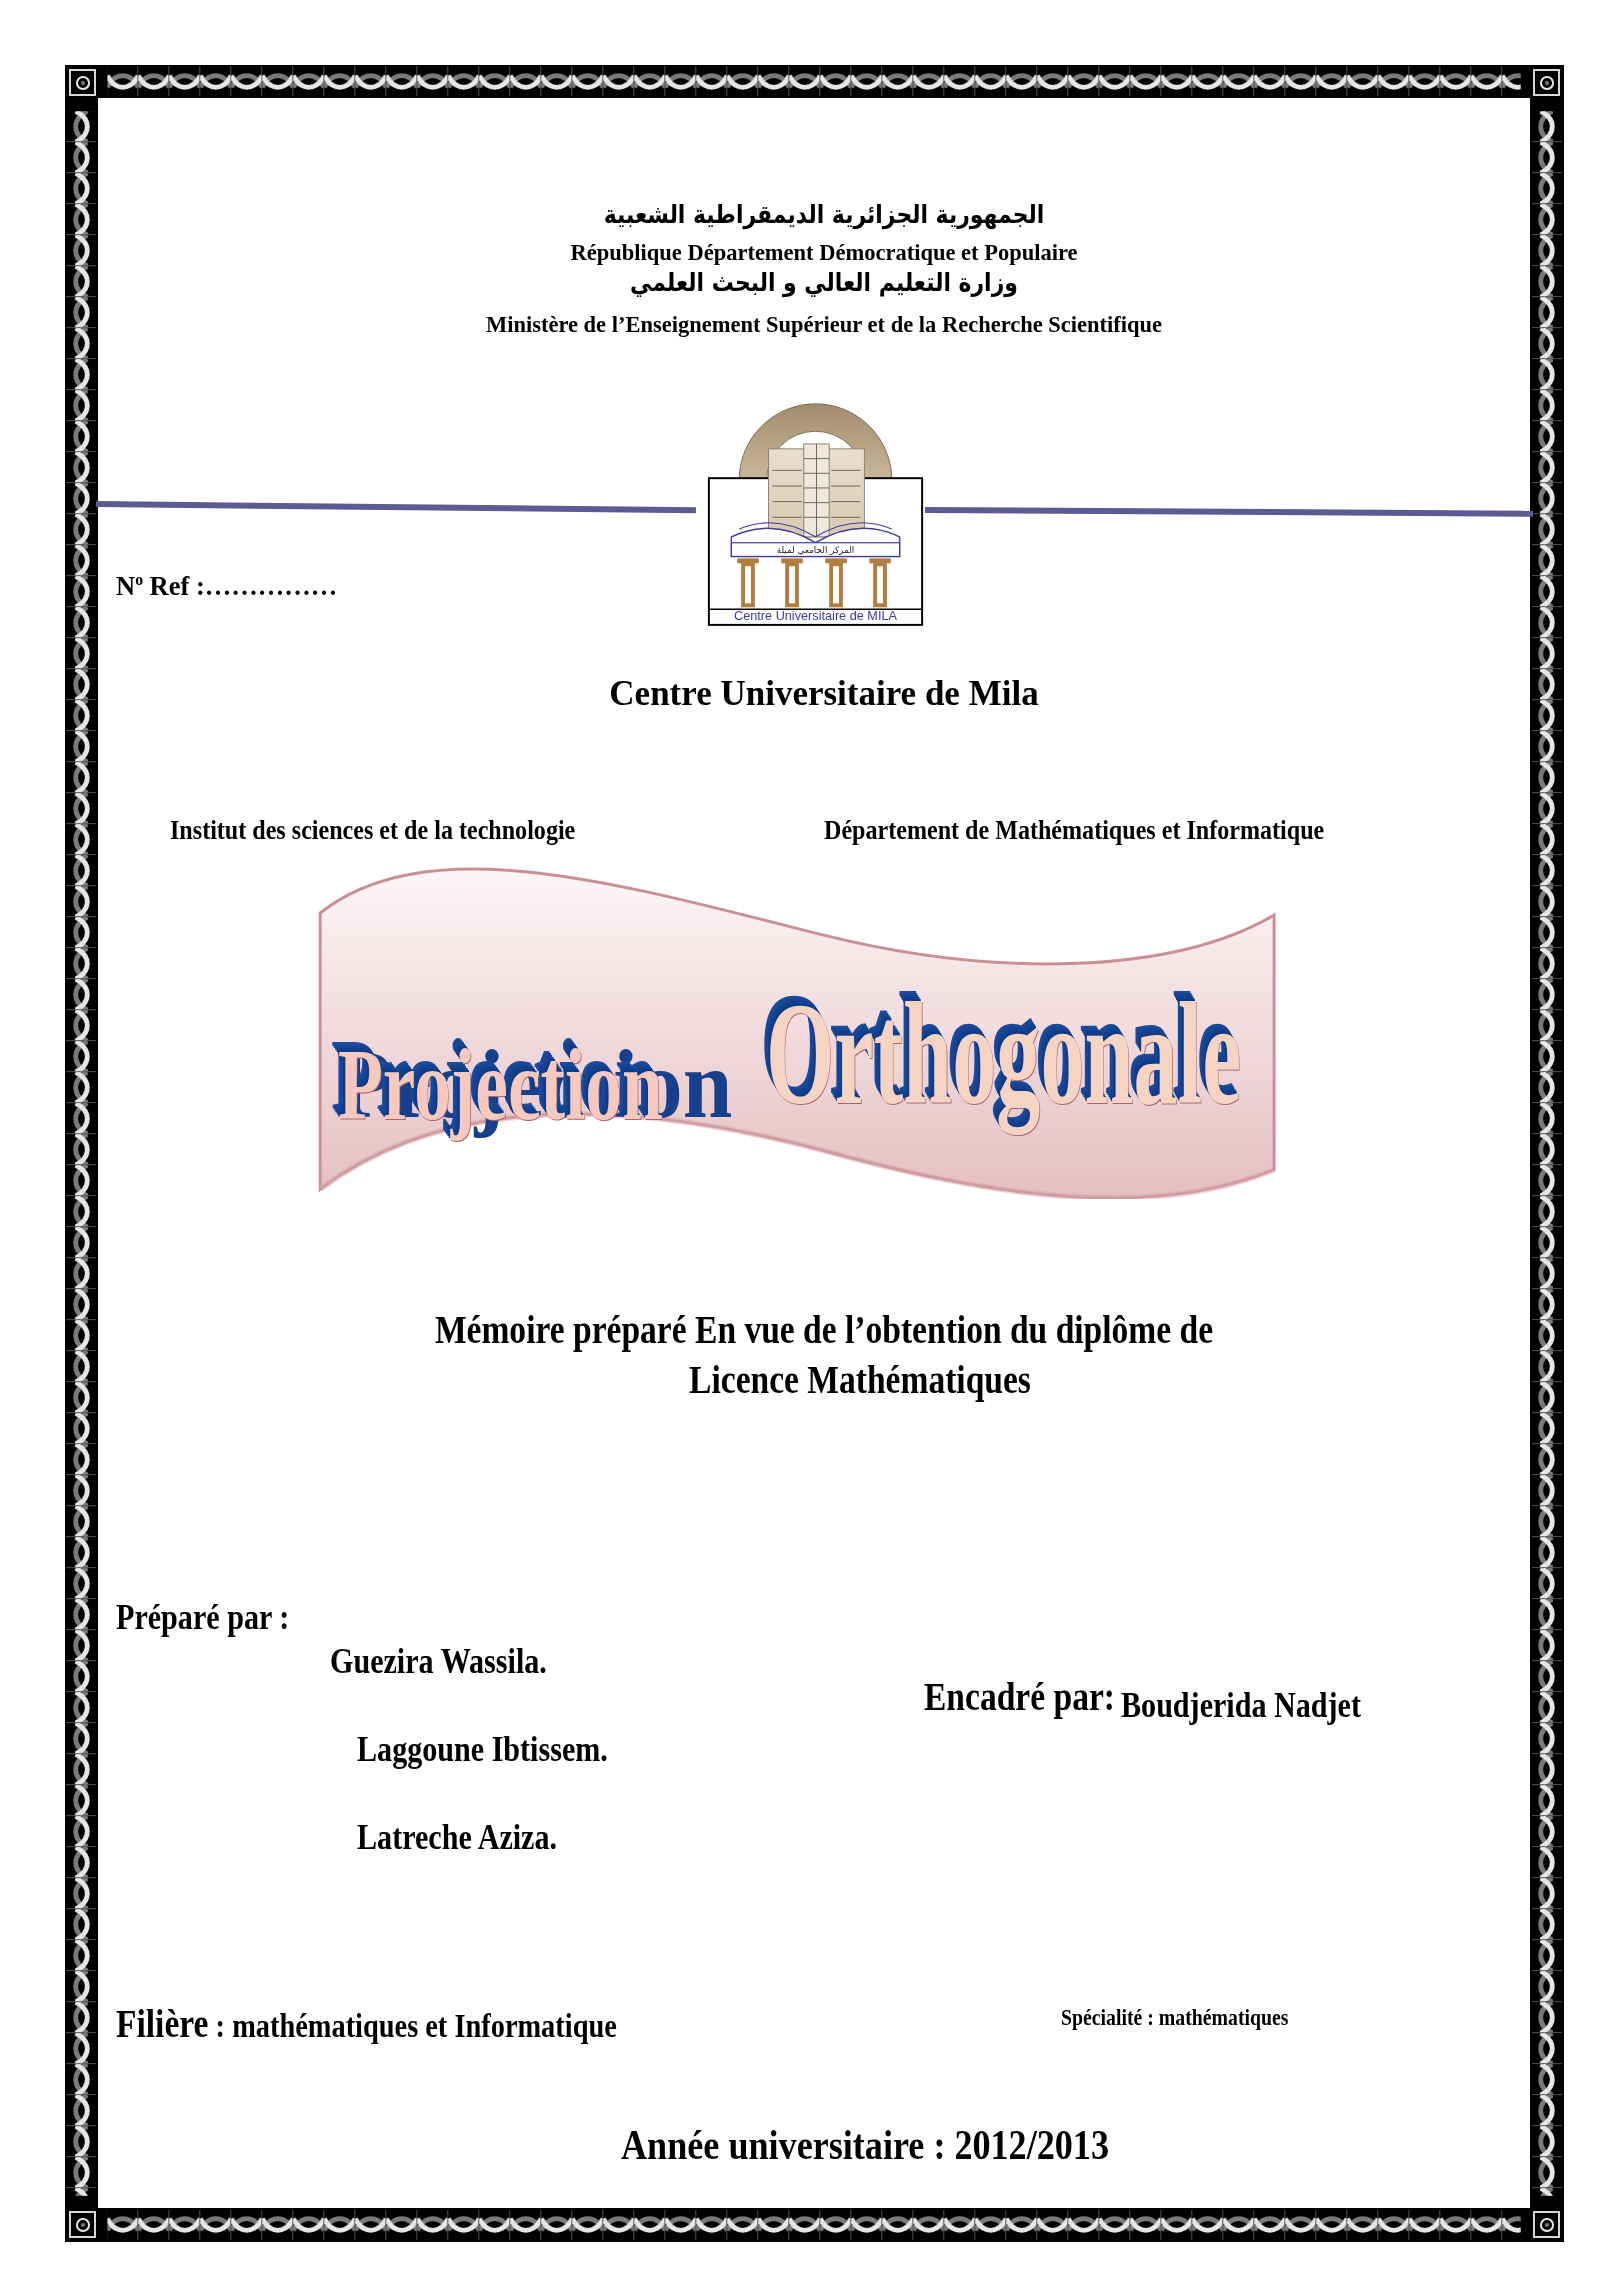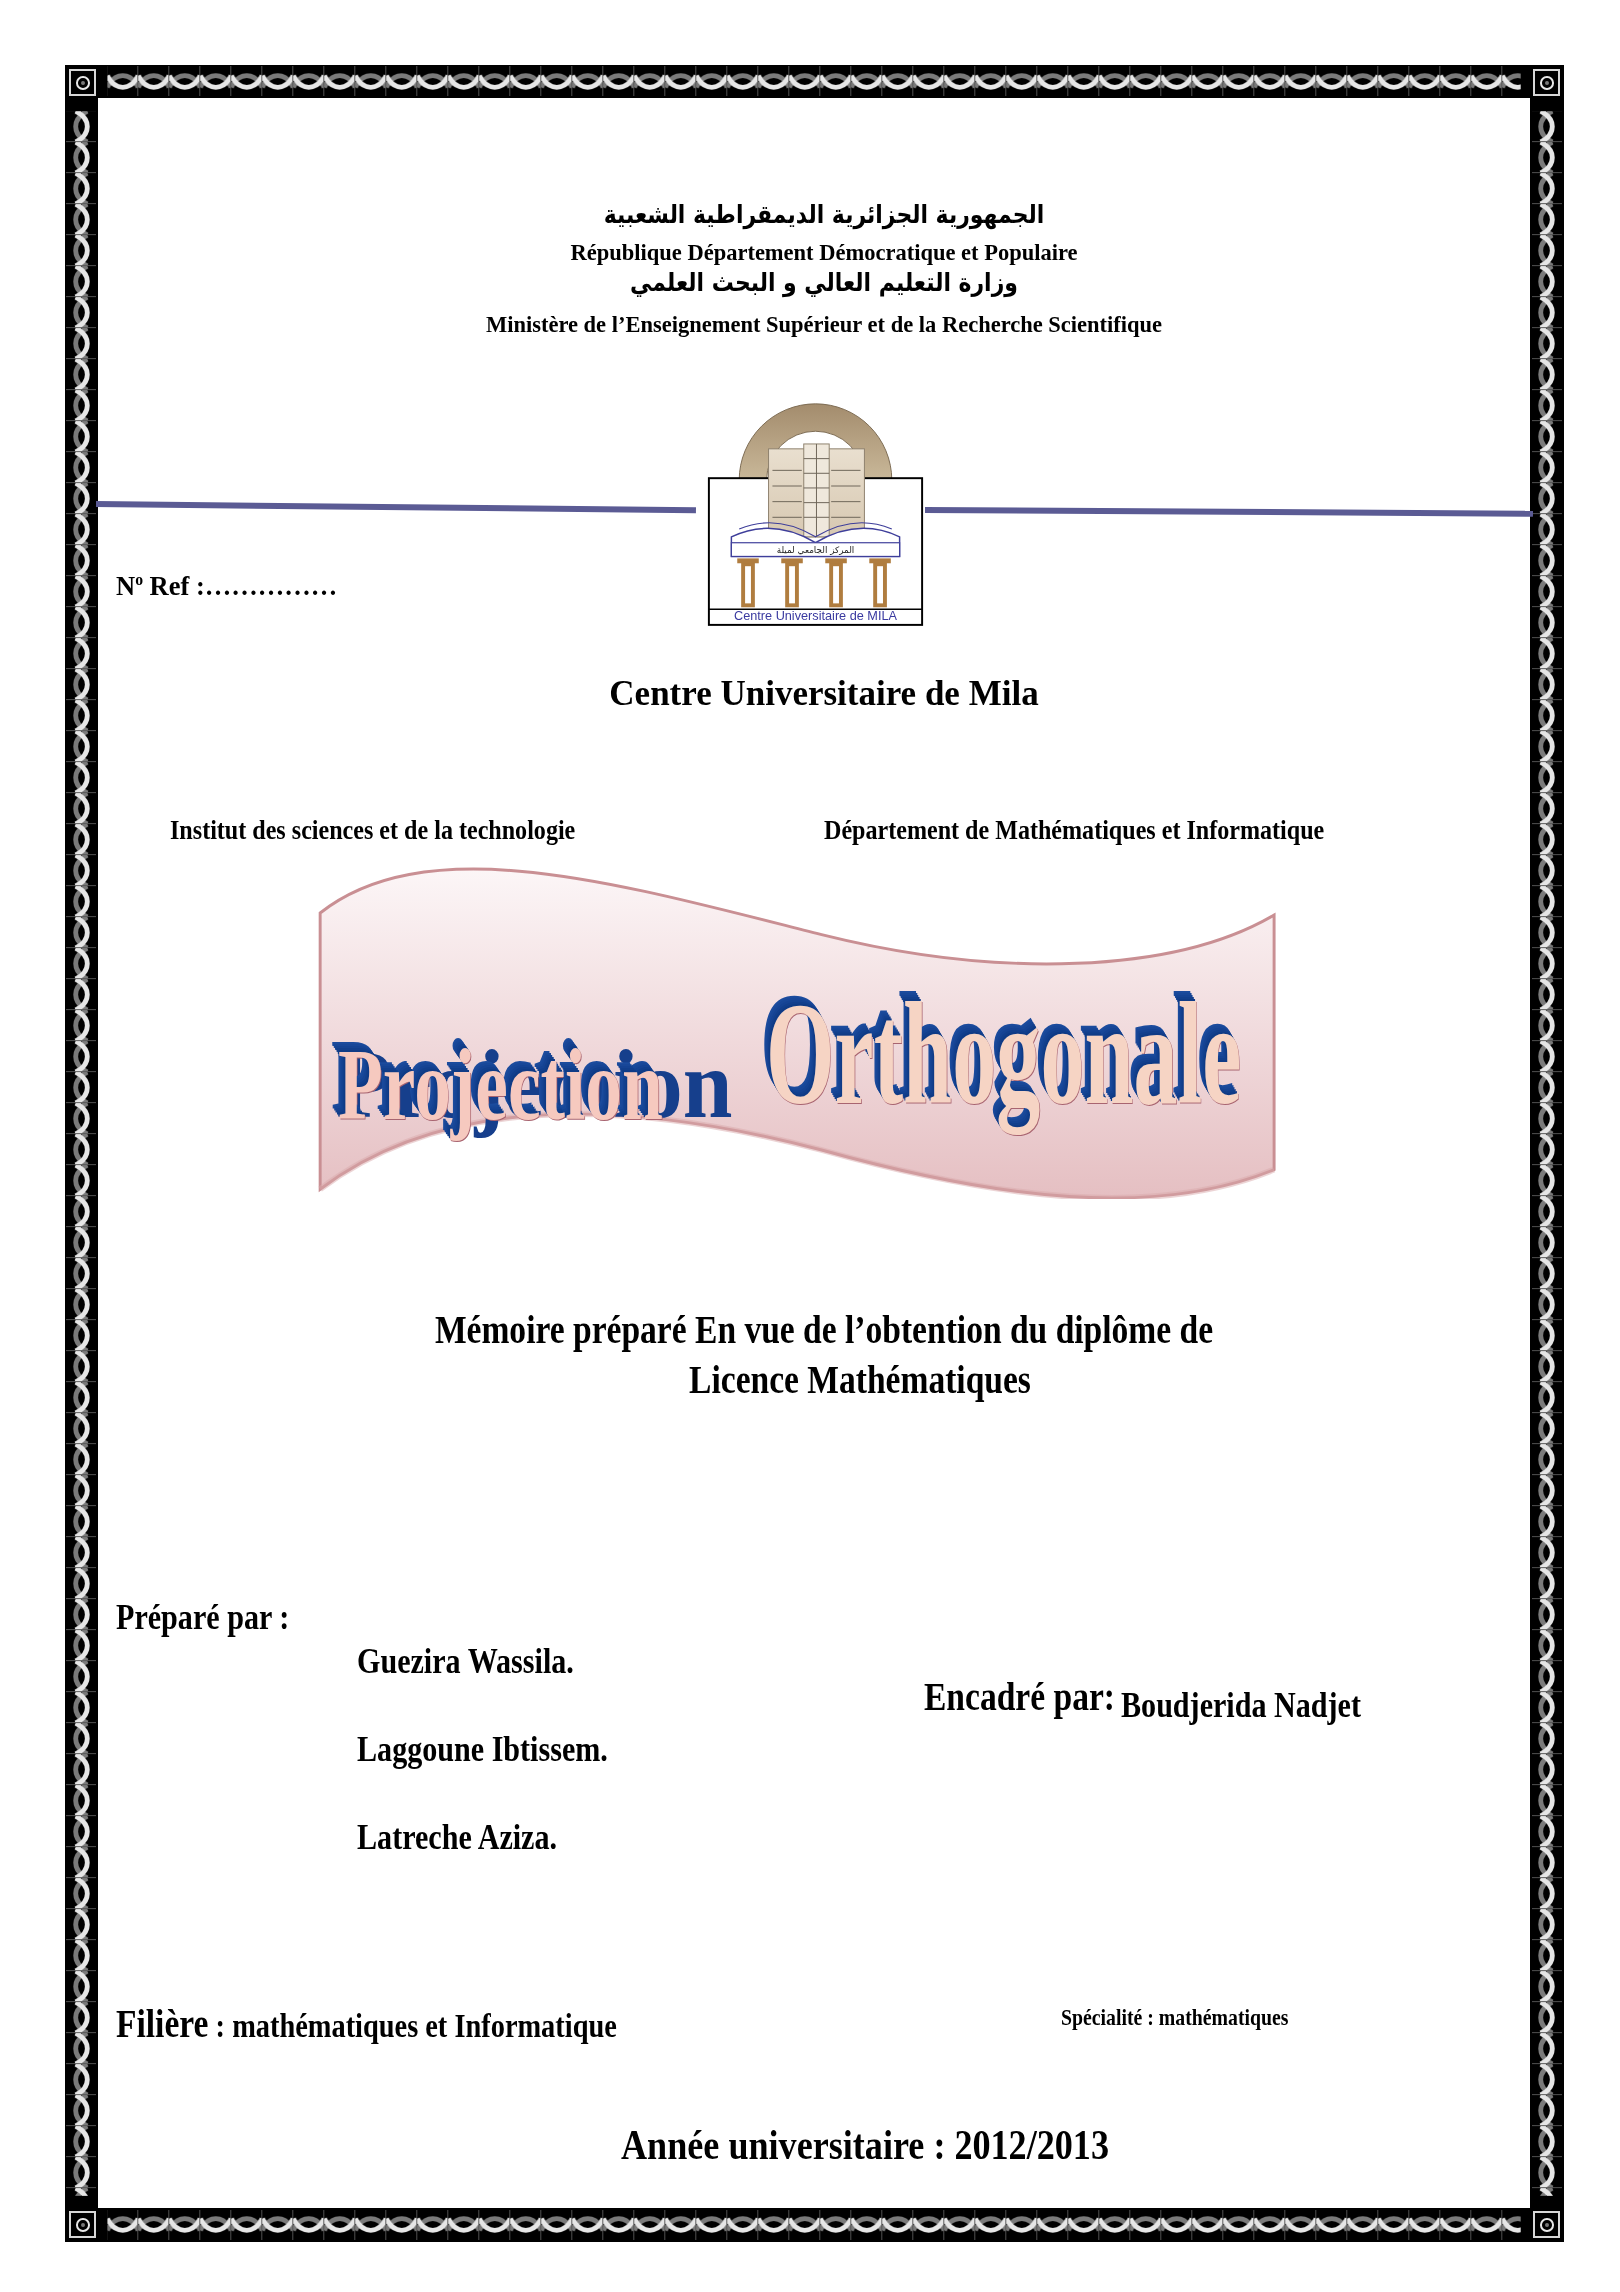--- a/index.html
+++ b/index.html
@@ -217,21 +217,21 @@
 <div class="abs center t-bold" style="top:1307px; font-size:39px;">
   <div class="cond-c">Mémoire préparé  En vue de l’obtention du diplôme de</div>
 </div>
 <div class="abs center t-bold" style="top:1357px; font-size:39px;padding-left:36px;">
   <div class="cond-c">Licence Mathématiques</div>
 </div>
 
 <div class="abs t-bold" style="left:116px; top:1598px; font-size:35px;">
   <div class="cond">Préparé par :</div>
 </div>
-<div class="abs t-bold" style="left:357px; top:1642px; font-size:35px;">
+<div class="abs t-bold" style="left:330px; top:1642px; font-size:35px;">
   <div class="cond">Guezira Wassila.</div>
 </div>
 <div class="abs t-bold" style="left:357px; top:1730px; font-size:35px;">
   <div class="cond">Laggoune Ibtissem.</div>
 </div>
 <div class="abs t-bold" style="left:357px; top:1818px; font-size:35px;">
   <div class="cond">Latreche Aziza.</div>
 </div>
 
 <div class="abs t-bold" style="left:924px; top:1642px; font-size:39px;margin-top:32px;">

